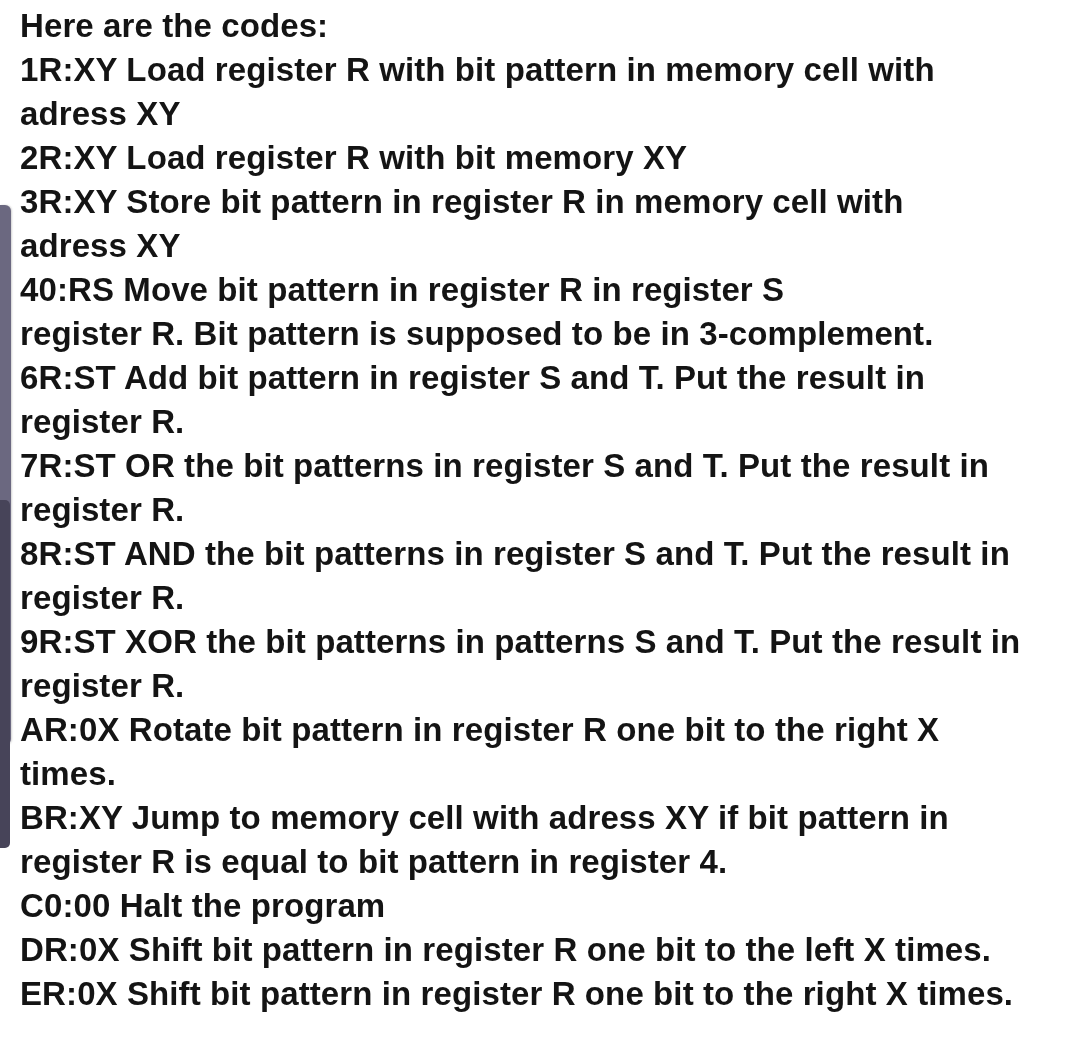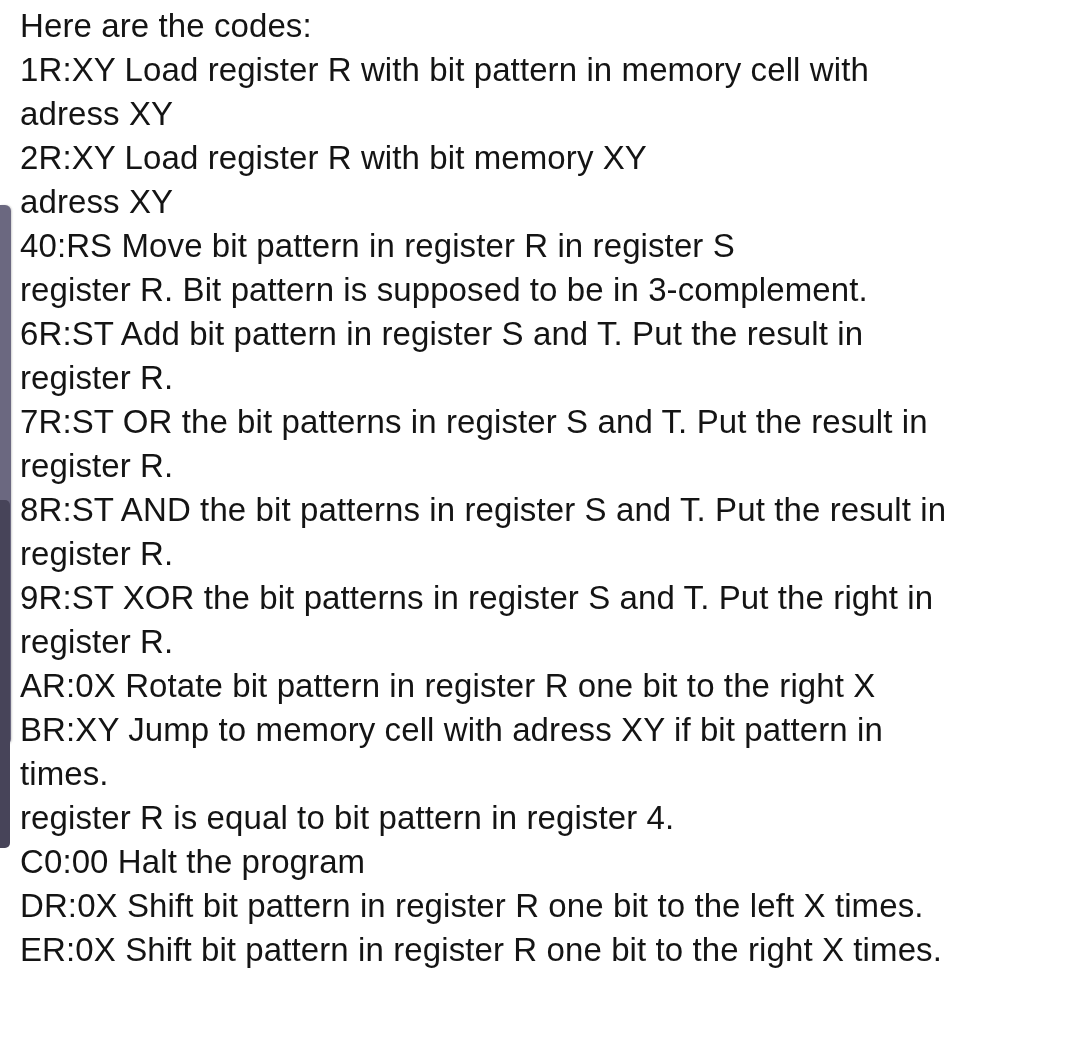--- a/index.html
+++ b/index.html
@@ -67,50 +67,51 @@
   }
   .code-line {
     position: relative;
     margin: 0;
     padding: 0 6px 0 20px;
     font-size: 33px;
     line-height: 44px;
     color: #141414;
     letter-spacing: 0.1px;
     white-space: nowrap;
-    font-weight: 400;
+    font-weight: 700;
   }
   .code-line.first {
     padding-top: 4px;
   }
 </style>
 </head>
 <body>
 
 <div id="page-root">
 
   <div class="text-body">
       <div class="code-line first">Here are the codes:</div>
       <div class="code-line">1R:XY Load register R with bit pattern in memory cell with</div>
       <div class="code-line">adress XY</div>
       <div class="code-line">2R:XY Load register R with bit memory XY</div>
+      <div class="code-line">3R:XY Store bit pattern in register R in memory cell with</div>
       <div class="code-line">adress XY</div>
       <div class="code-line">40:RS Move bit pattern in register R in register S</div>
       <div class="code-line">register R. Bit pattern is supposed to be in 3-complement.</div>
       <div class="code-line">6R:ST Add bit pattern in register S and T. Put the result in</div>
       <div class="code-line">register R.</div>
       <div class="code-line">7R:ST OR the bit patterns in register S and T. Put the result in</div>
       <div class="code-line">register R.</div>
       <div class="code-line">8R:ST AND the bit patterns in register S and T. Put the result in</div>
       <div class="code-line">register R.</div>
-      <div class="code-line">9R:ST XOR the bit patterns in register S and T. Put the right in</div>
+      <div class="code-line">9R:ST XOR the bit patterns in patterns S and T. Put the result in</div>
       <div class="code-line">register R.</div>
       <div class="code-line">AR:0X Rotate bit pattern in register R one bit to the right X</div>
+      <div class="code-line">times.</div>
       <div class="code-line">BR:XY Jump to memory cell with adress XY if bit pattern in</div>
-      <div class="code-line">times.</div>
       <div class="code-line">register R is equal to bit pattern in register 4.</div>
       <div class="code-line">C0:00 Halt the program</div>
       <div class="code-line">DR:0X Shift bit pattern in register R one bit to the left X times.</div>
       <div class="code-line">ER:0X Shift bit pattern in register R one bit to the right X times.</div>
     </div>
 
   <div class="scrollbar-track">
     <div class="scrollbar-outer">
       <div class="scrollbar-thumb"></div>
     </div>

